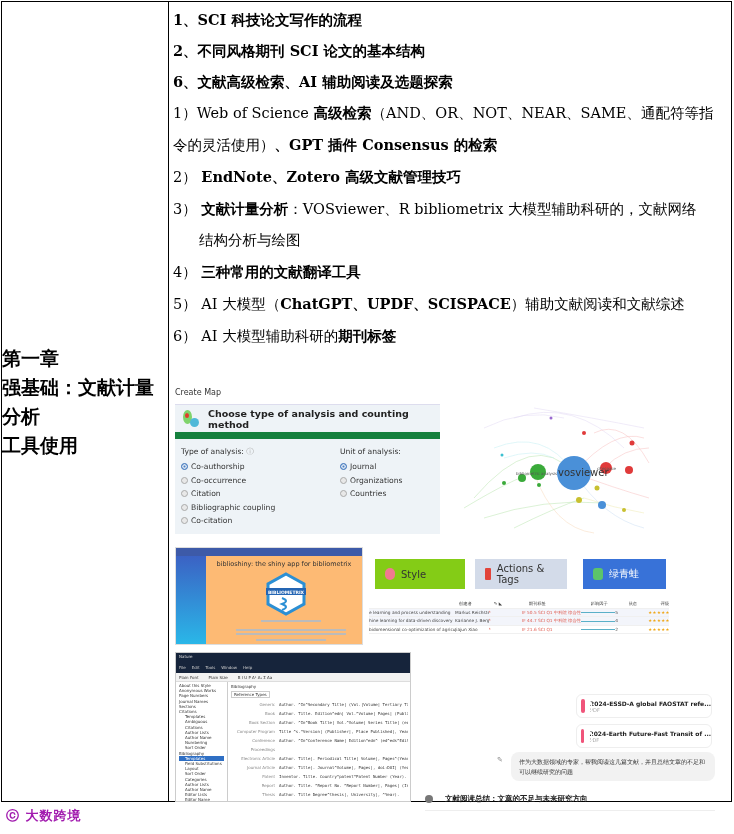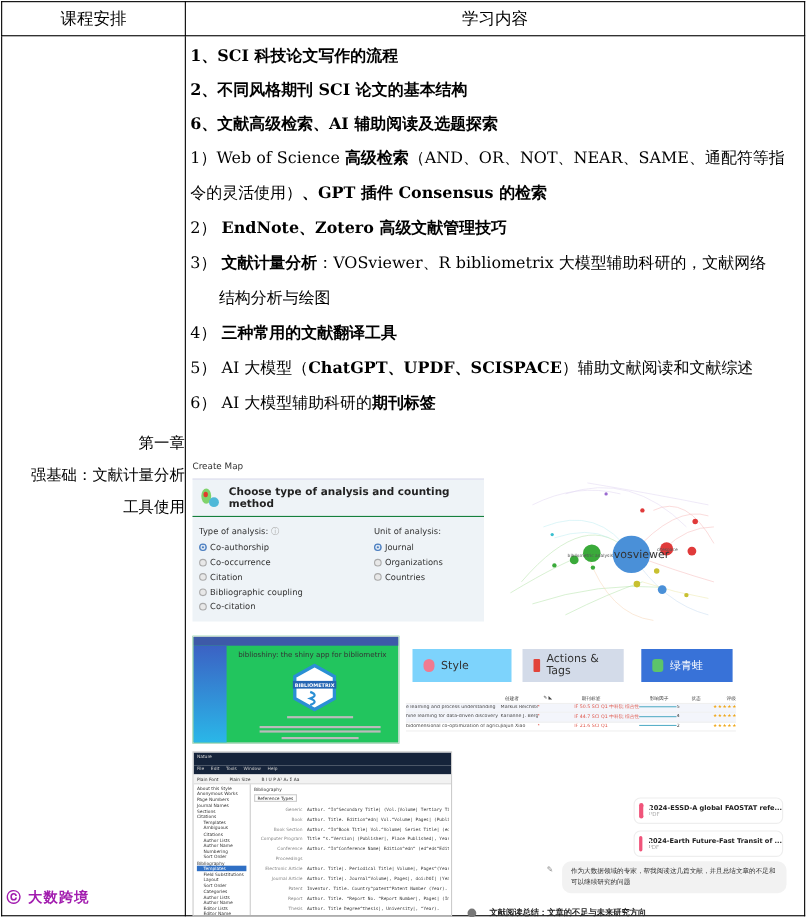--- a/index.html
+++ b/index.html
@@ -1,54 +1,54 @@
 <!DOCTYPE html>
 <html><head>
 <meta charset="utf-8">
 <style>
   *{box-sizing:border-box;margin:0;padding:0}
   body{width:734px;height:834px;background:#fff;font-family:"DejaVu Serif","Liberation Serif",serif;color:#000;position:relative;overflow:hidden}
   table.course{position:absolute;left:1px;top:1px;width:731px;border-collapse:collapse;table-layout:fixed}
   table.course td,table.course th{border:1.5px solid #000;vertical-align:middle}
   th{font-weight:normal;font-size:15px;height:31px;text-align:center}
   .col1{width:167px}
-  .left-cell{text-align:right;font-weight:normal;font-size:14px;line-height:29px;height:800px}
+  .left-cell{text-align:left;font-weight:bold;font-size:19px;line-height:29px;height:800px}
   .right-cell{vertical-align:top !important;padding:0;position:relative;height:800px}
   .lines{padding:2px 6px 0 4px}
   .line{font-size:14.5px;line-height:31px;white-space:nowrap}
   .line.wrap{white-space:normal;line-height:31px}
   .b{font-weight:bold}
   .ind{padding-left:26px}
   .pics{position:absolute;left:0;top:382px;width:564px;height:418px}
   
   .cm{position:absolute;left:6px;top:4px;width:265px;height:150px;font-family:"DejaVu Sans",sans-serif}
   .cm-title{font-size:8px;color:#333;height:16px}
   .cm-box{background:#eef3f7;height:130px;border-top:1px solid #dde}
-  .cm-head{display:flex;align-items:center;height:34px;padding-left:6px;border-bottom:1px solid #15803d;font-size:9.5px;font-weight:bold;color:#222}
+  .cm-head{display:flex;align-items:center;height:34px;padding-left:6px;border-bottom:7px solid #15803d;font-size:9.5px;font-weight:bold;color:#222}
   .cm-logo{width:18px;height:18px;margin-right:10px;position:relative}
   .cm-logo i{position:absolute;border-radius:50%}
   .cm-cols{display:flex;padding:8px 24px 0 6px;font-size:7.6px;color:#333}
   .cm-col{flex:1}
   .cm-col.r{flex:0 0 76px}
   .opt{display:flex;align-items:center;height:13.5px}
   .radio{width:7px;height:7px;border-radius:50%;border:1px solid #aaa;background:#e8e8e8;margin-right:3px}
   .radio.on{background:#4c7fc0;border-color:#4c7fc0;box-shadow:inset 0 0 0 1.5px #dbe6f3}
   .cm-label{height:13px}
   
   .vos{position:absolute;left:285px;top:4px;width:200px;height:155px}
   
-  .bib{position:absolute;left:6px;top:163px;width:188px;height:98px;border:1px solid #ddd;background:#22c55e;font-family:"DejaVu Sans",sans-serif}
+  .bib{position:absolute;left:6px;top:163px;width:188px;height:98px;border:1px solid #ddd;background:#fdba74;font-family:"DejaVu Sans",sans-serif}
   .bib-top{height:8px;background:#3d5aa8}
   .bib-side{position:absolute;left:0;top:8px;width:30px;height:88px;background:linear-gradient(#3b62c4,#2ab7e8)}
   .bib-title{position:absolute;left:30px;right:0;top:12px;text-align:center;font-size:6.5px;color:#333}
   .bib-hex{position:absolute;left:90px;top:24px}
   .bib-txt{position:absolute;left:60px;width:110px;height:2px;background:#bbb}
   
   .tagbtn{position:absolute;height:30px;display:flex;align-items:center;font-family:"DejaVu Sans",sans-serif;font-size:10px}
-  .t1{left:206px;top:175px;width:90px;background:#7dd3fc;color:#333}
+  .t1{left:206px;top:175px;width:90px;background:#84cc16;color:#333}
   .t2{left:306px;top:175px;width:92px;background:#d3dbe9;color:#333}
   .t3{left:414px;top:175px;width:83px;background:#3872d8;color:#fff}
   .ticon{width:10px;height:12px;margin:0 6px 0 10px;border-radius:5px}
   
   .zt{position:absolute;left:200px;top:216px;width:300px;font-family:"DejaVu Sans",sans-serif;font-size:4.3px;color:#444}
   .zrow{display:flex;height:8.5px;align-items:center;border-bottom:1px solid #f0f0f0}
   .zrow.alt{background:#f3f5fb}
   .zrow span{overflow:hidden;white-space:nowrap}
   .tagred{color:#e05a4e}
   .stars{color:#f0a819;letter-spacing:.5px}
@@ -80,24 +80,20 @@
 </style>
 </head>
 <body>
 
 <table class="course">
   <colgroup>
       <col class="col1">
       <col>
     </colgroup>
   <tbody>
-      <tr>
-    <th>课程安排</th>
-    <th>学习内容</th>
-  </tr>
   <tr>
     <td class="left-cell">
       <div>第一章</div>
       <div>强基础：文献计量分析</div>
       <div>工具使用</div>
     </td>
     <td class="right-cell">
       <div class="lines">
         <div class="line b">1、SCI 科技论文写作的流程</div>
         <div class="line b">2、不同风格期刊 SCI 论文的基本结构</div>

